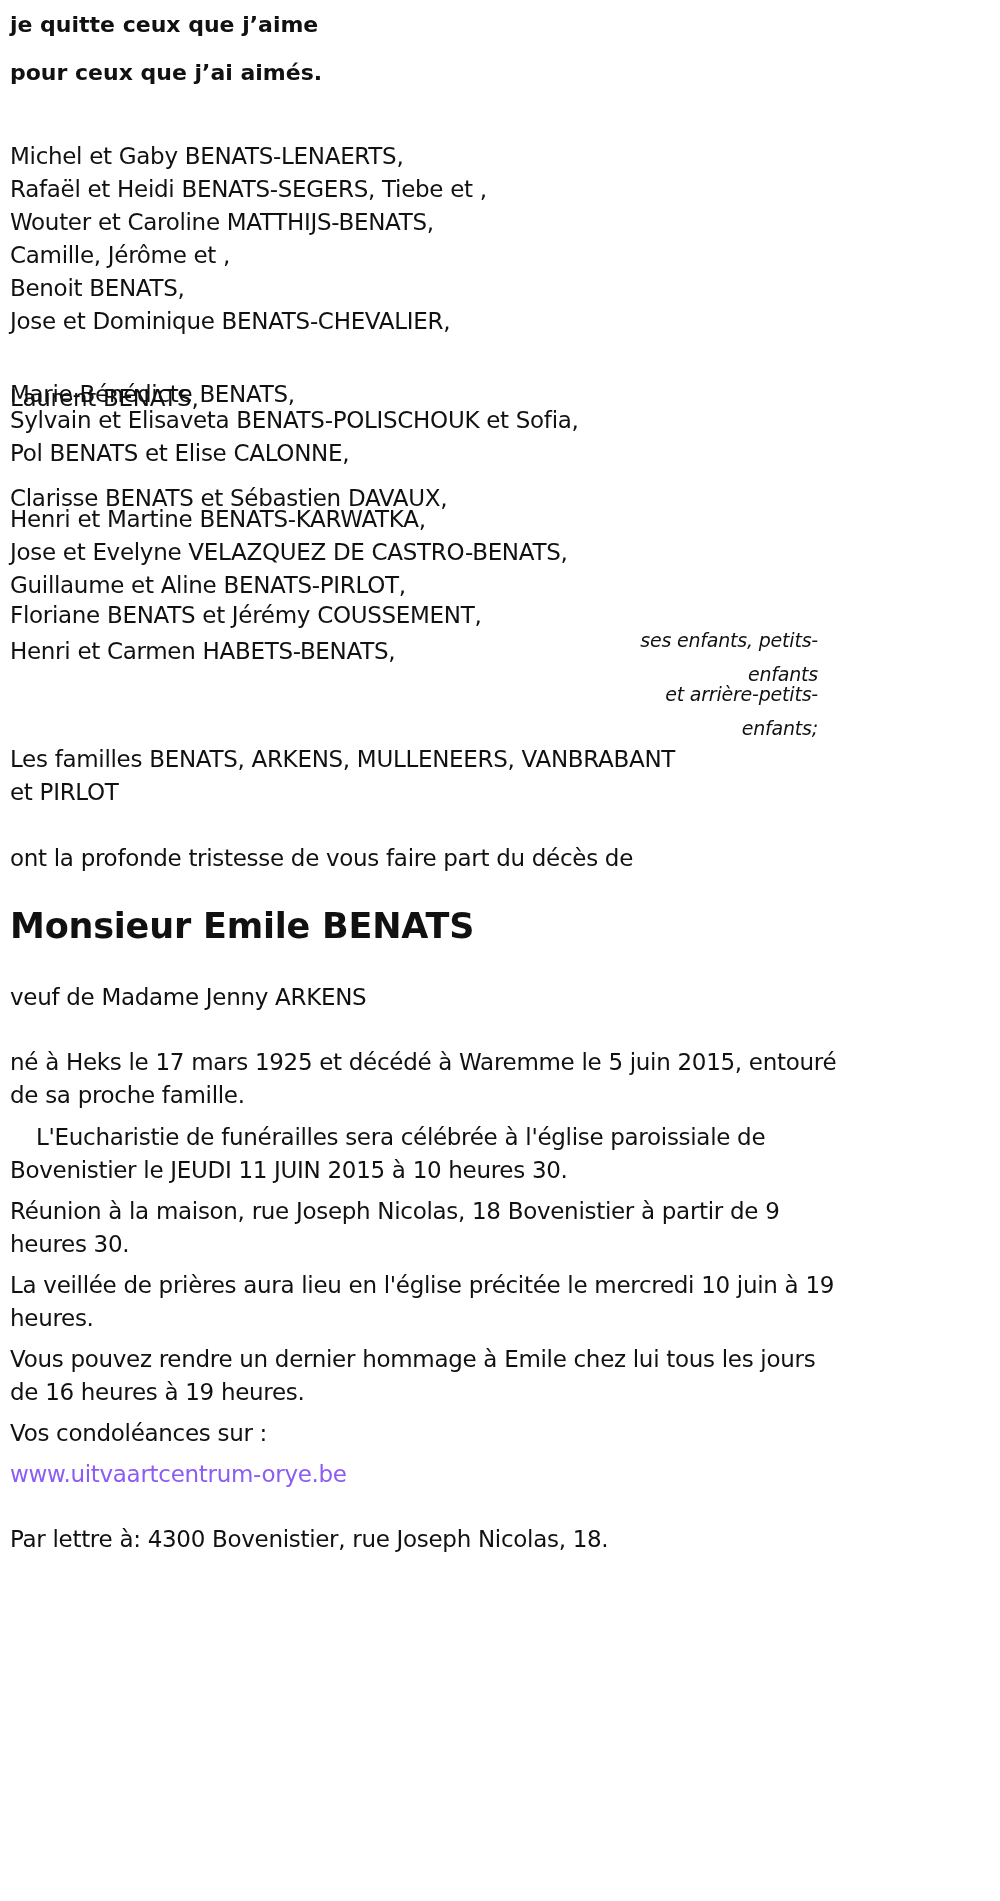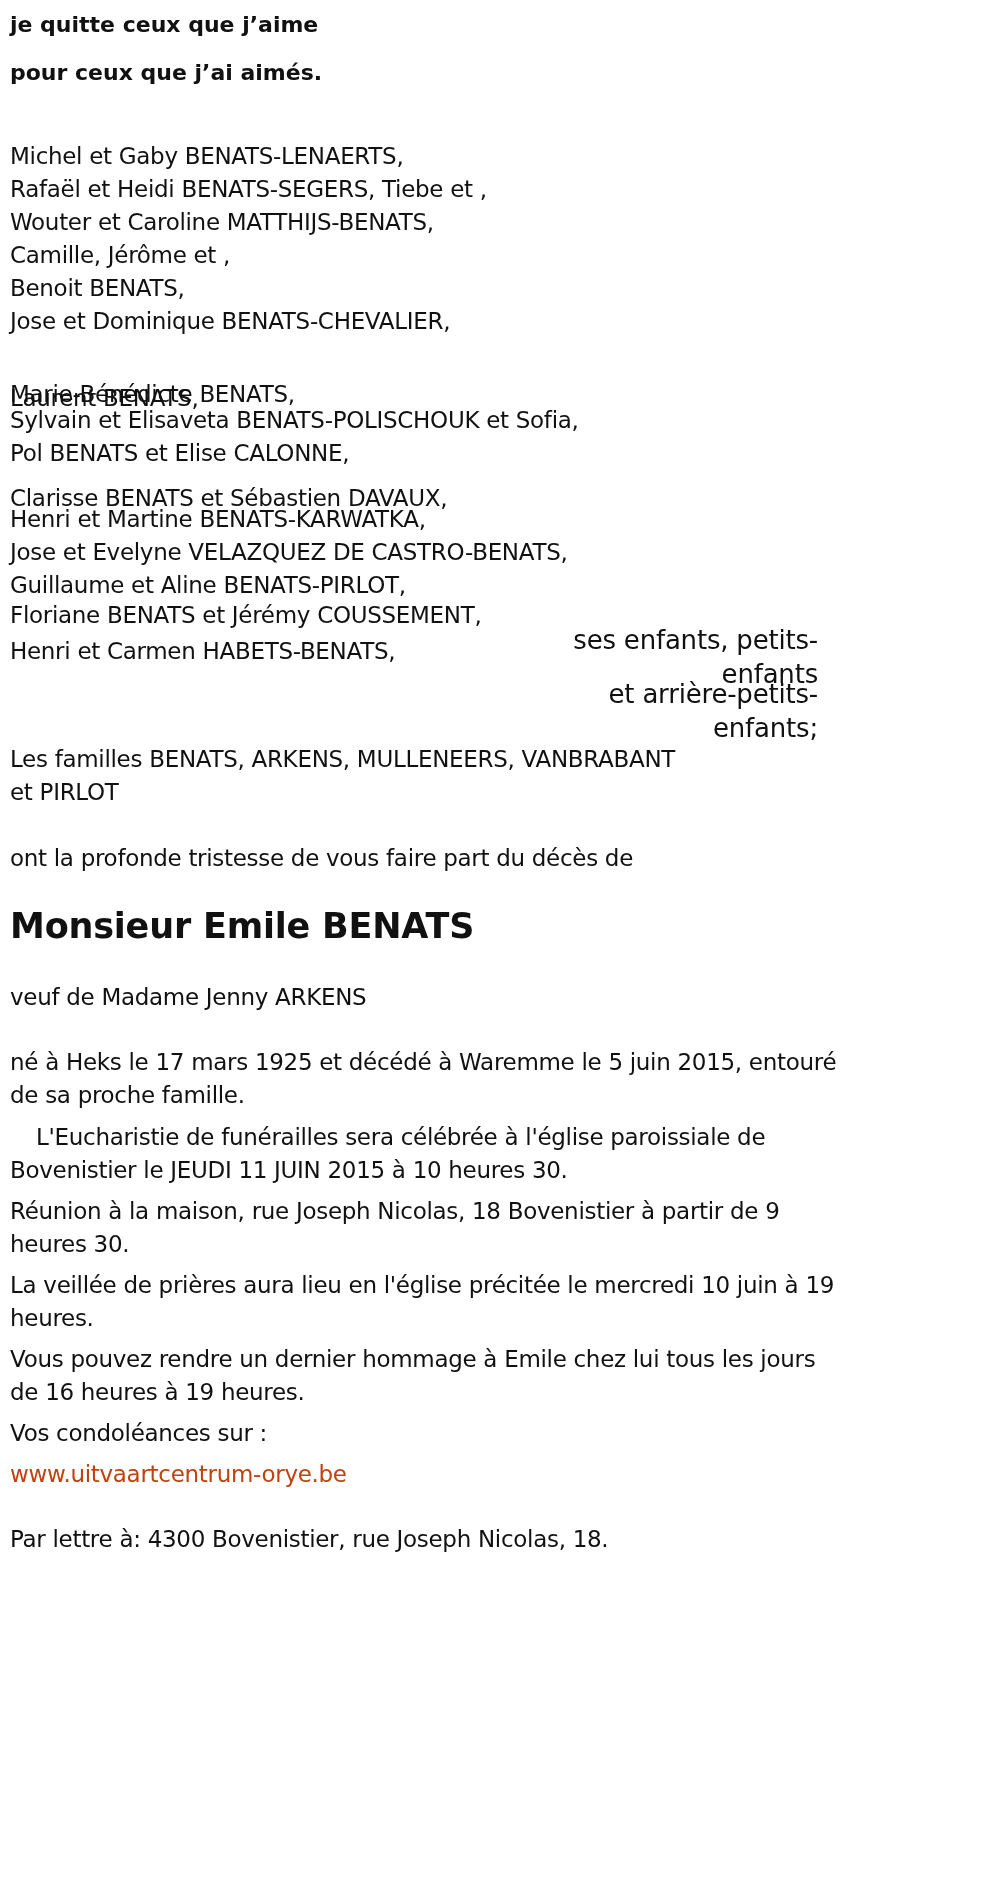--- a/index.html
+++ b/index.html
@@ -30,34 +30,35 @@
       line-height: 30px;
     }
     .poem {
       font-weight: bold;
       font-size: 22px;
       letter-spacing: 0px;
     }
     .italic-right {
       position: absolute;
       right: 182px;
-      font-size: 26px;
+      font-style: italic;
+      font-size: 19px;
       line-height: 30px;
       white-space: nowrap;
       text-align: right;
       letter-spacing: -0.2px;
     }
     .title {
       font-weight: bold;
       font-size: 35px;
       line-height: 44px;
       letter-spacing: -0.2px;
     }
     a.link {
-      color: #c2410c;
+      color: #8b5cf6;
       text-decoration: none;
     }
   </style>
 </head>
 <body>
 
 <div class="doc">
 
   <div class="line poem" style="top:10px;">je quitte ceux que j’aime</div>
   <div class="line poem" style="top:58px;">pour ceux que j’ai aimés.</div>

